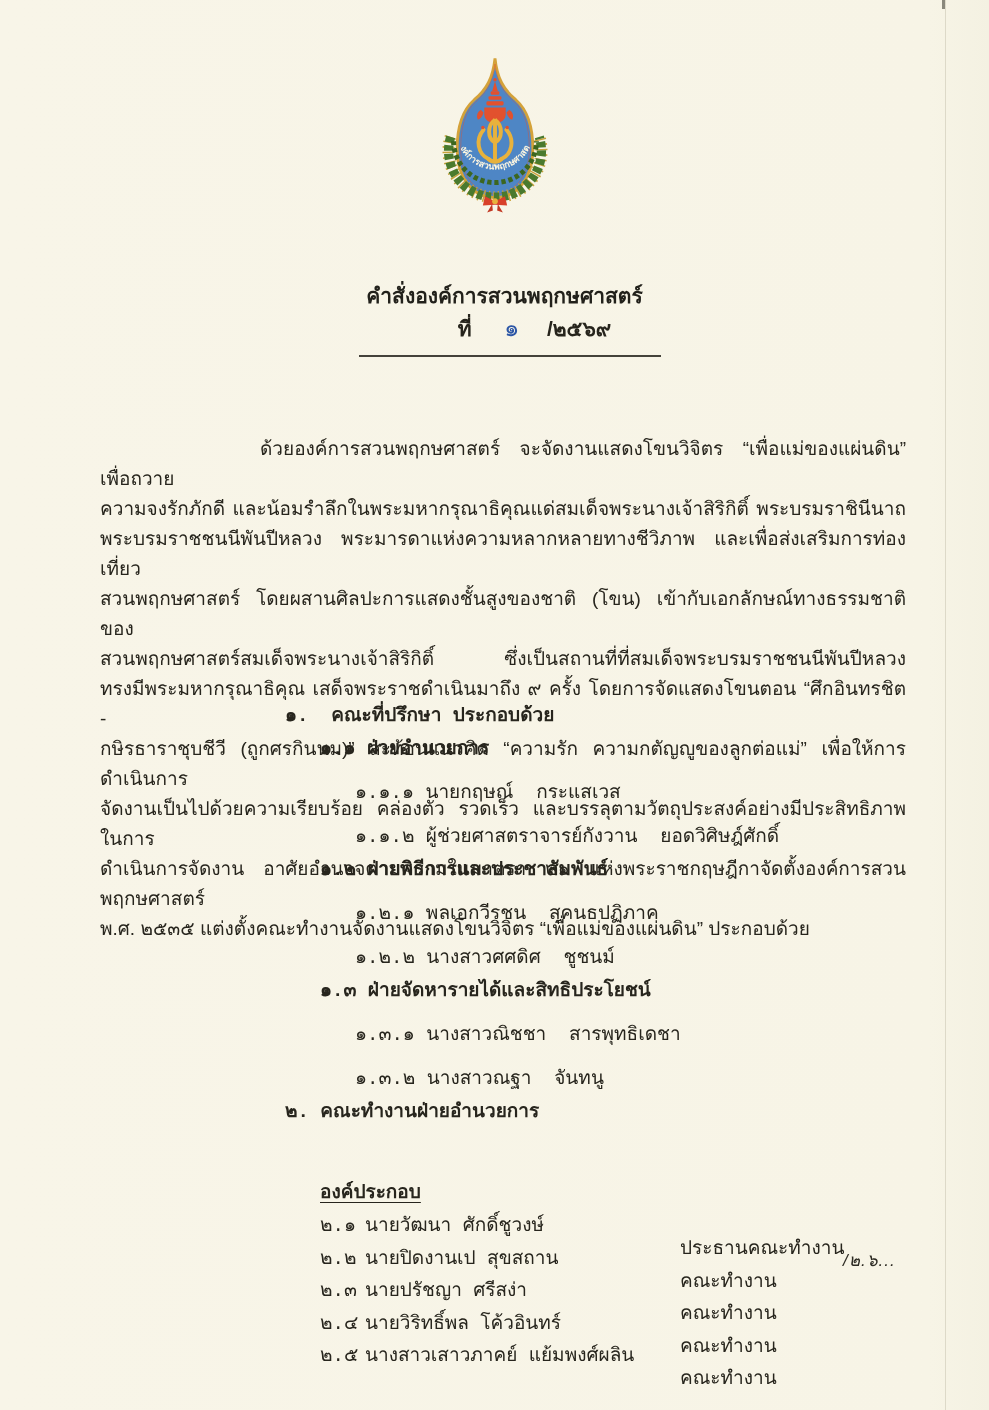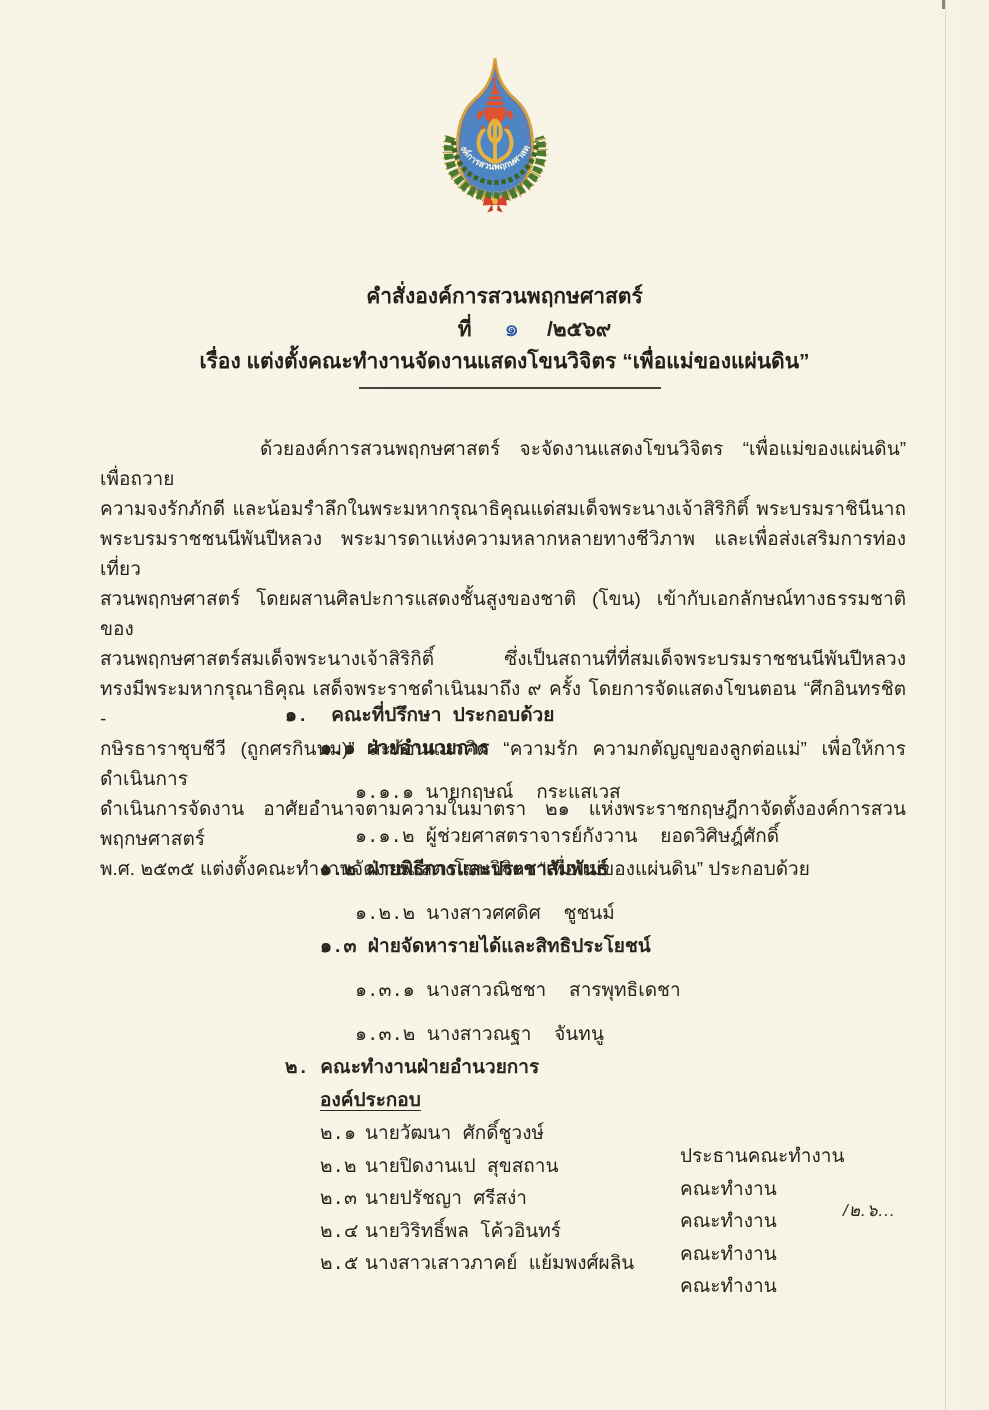--- a/index.html
+++ b/index.html
@@ -66,27 +66,27 @@
   .body-par .bline.last { text-align-last:left; }
   
   .sections {
     position:absolute; top:700px; left:100px; width:830px;
     font-size:19px; color:#27251d;font-family:Liberation Mono, monospace;
   }
   .sections .item { line-height:33px; white-space:pre-wrap; }
   .s-head { padding-left:185px; font-weight:700; }
   .g-head { padding-left:220px; font-weight:700; }
   .member { padding-left:255px;margin-top:11px; }
-  .sub-head { padding-left:220px; font-weight:700; text-decoration:underline; text-underline-offset:4px; }
+  .sub-head { padding-left:220px; font-weight:700; text-decoration:underline; text-underline-offset:4px;margin-top:48px; }
   .row { position:relative; padding-left:220px; line-height:32.5px; }
   .row .num { display:inline-block; width:45px; }
   .row .role { position:absolute; left:580px; top:0;margin-top:23px; }
   
   .cont-mark {
-    position:absolute; left:843px; top:1196px;
+    position:absolute; left:843px; top:1246px;
     font-size:17px; font-style:italic; color:#2c2a22;
     letter-spacing:1px;
   }
 </style>
 </head>
 <body>
 
 <div class="page">
 
   <div class="fold-line"></div>
@@ -145,45 +145,46 @@
 
   <div class="title-block">
     <div class="t1">คำสั่งองค์การสวนพฤกษศาสตร์</div>
     <div class="t2">
       <span>ที่</span>
       <span class="gap1"></span>
       <span class="handwritten">๑</span>
       <span class="gap2"></span>
       <span>/๒๕๖๙</span>
     </div>
-    <div class="t3">เรื่อง แต่งตั้งคณะทำงานจัดงานแสดงโขนวิจิตร “เพื่อแม่ของแผ่นดิน”</div>
     <div class="divider"></div>
   </div>
 
   <div class="body-par">
     <div class="bline first">ด้วยองค์การสวนพฤกษศาสตร์ จะจัดงานแสดงโขนวิจิตร “เพื่อแม่ของแผ่นดิน” เพื่อถวาย</div>
     <div class="bline">ความจงรักภักดี และน้อมรำลึกในพระมหากรุณาธิคุณแด่สมเด็จพระนางเจ้าสิริกิติ์ พระบรมราชินีนาถ</div>
     <div class="bline">พระบรมราชชนนีพันปีหลวง พระมารดาแห่งความหลากหลายทางชีวิภาพ และเพื่อส่งเสริมการท่องเที่ยว</div>
     <div class="bline">สวนพฤกษศาสตร์ โดยผสานศิลปะการแสดงชั้นสูงของชาติ (โขน) เข้ากับเอกลักษณ์ทางธรรมชาติของ</div>
     <div class="bline">สวนพฤกษศาสตร์สมเด็จพระนางเจ้าสิริกิติ์ ซึ่งเป็นสถานที่ที่สมเด็จพระบรมราชชนนีพันปีหลวง</div>
     <div class="bline">ทรงมีพระมหากรุณาธิคุณ เสด็จพระราชดำเนินมาถึง ๙ ครั้ง โดยการจัดแสดงโขนตอน “ศึกอินทรชิต -</div>
     <div class="bline">กษิรธาราชุบชีวี (ถูกศรกินนม)” สะท้อนแนวคิด “ความรัก ความกตัญญูของลูกต่อแม่” เพื่อให้การดำเนินการ</div>
+    <div class="bline">จัดงานเป็นไปด้วยความเรียบร้อย คล่องตัว รวดเร็ว และบรรลุตามวัตถุประสงค์อย่างมีประสิทธิภาพ ในการ</div>
     <div class="bline">ดำเนินการจัดงาน อาศัยอำนาจตามความในมาตรา ๒๑ แห่งพระราชกฤษฎีกาจัดตั้งองค์การสวนพฤกษศาสตร์</div>
     <div class="bline last">พ.ศ. ๒๕๓๕ แต่งตั้งคณะทำงานจัดงานแสดงโขนวิจิตร “เพื่อแม่ของแผ่นดิน” ประกอบด้วย</div>
   </div>
 
   <div class="sections">
 
     <div class="item s-head">๑.  คณะที่ปรึกษา ประกอบด้วย</div>
 
     <div class="item g-head">๑.๑ ฝ่ายอำนวยการ</div>
     <div class="item member">๑.๑.๑ นายกฤษณ์  กระแสเวส</div>
     <div class="item member">๑.๑.๒ ผู้ช่วยศาสตราจารย์กังวาน  ยอดวิศิษฎ์ศักดิ์</div>
 
     <div class="item g-head">๑.๒ ฝ่ายพิธีการและประชาสัมพันธ์</div>
+    <div class="item member">๑.๒.๑ พลเอกวีรชน  สุคนธปฏิภาค</div>
     <div class="item member">๑.๒.๒ นางสาวศศดิศ  ชูชนม์</div>
 
     <div class="item g-head">๑.๓ ฝ่ายจัดหารายได้และสิทธิประโยชน์</div>
     <div class="item member">๑.๓.๑ นางสาวณิชชา  สารพุทธิเดชา</div>
     <div class="item member">๑.๓.๒ นางสาวณฐา  จันทนู</div>
 
     <div class="item s-head">๒. คณะทำงานฝ่ายอำนวยการ</div>
     <div class="item sub-head">องค์ประกอบ</div>
 
     <div class="row">

